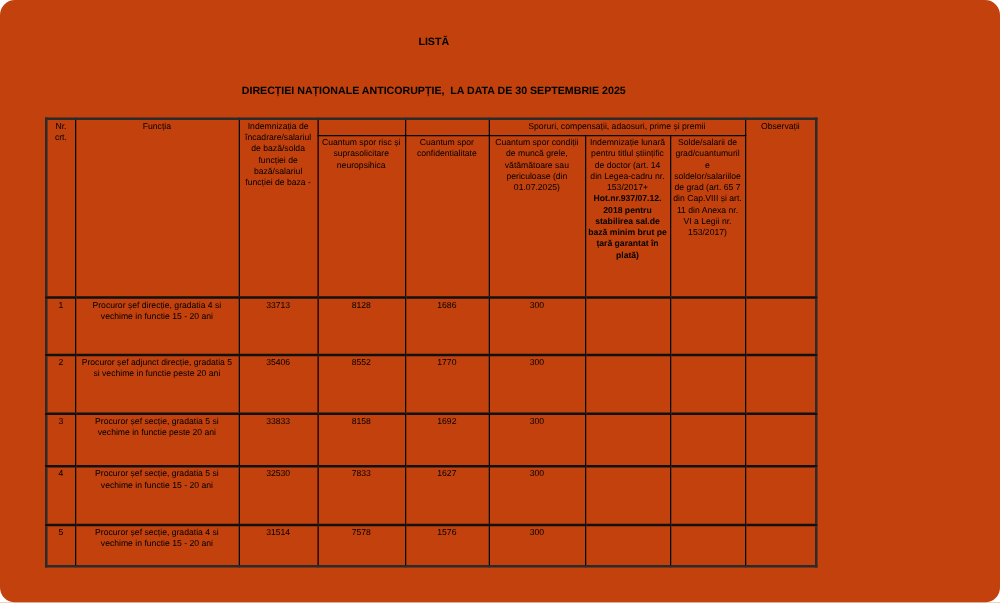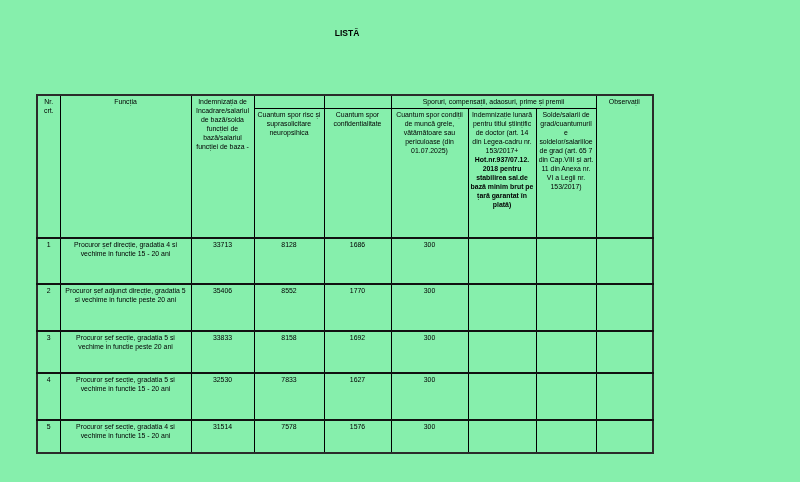--- a/index.html
+++ b/index.html
@@ -4,24 +4,25 @@
 <style>
   html, body {
     margin: 0;
     padding: 0;
     background: #ffffff;
   }
   .page {
     position: relative;
     width: 800px;
     height: 482px;
-    background: #86efac;
+    background: #c2410c;
     font-family: "Liberation Sans", sans-serif;
     color: #000000;
     overflow: hidden;
+    border-radius: 12px;
   }
   .doc-title {
     position: absolute;
     top: 1px;
     left: 0;
     width: 694px;
     text-align: center;
     font-weight: bold;
     font-size: 8.5px;
     line-height: 13px;
@@ -60,20 +61,21 @@
   td.cell-empty { }
   .hdr-bold { font-weight: bold; }
 </style>
 </head>
 <body>
 
 <div class="page">
 
   <div class="doc-title">
     <div>LISTĂ</div>
+    <div>DIRECȚIEI NAȚIONALE ANTICORUPȚIE,  LA DATA DE 30 SEPTEMBRIE 2025</div>
   </div>
 
   <table class="salary">
     <colgroup>
       <col style="width:23px">
       <col style="width:131px">
       <col style="width:63px">
       <col style="width:70px">
       <col style="width:67px">
       <col style="width:77px">

